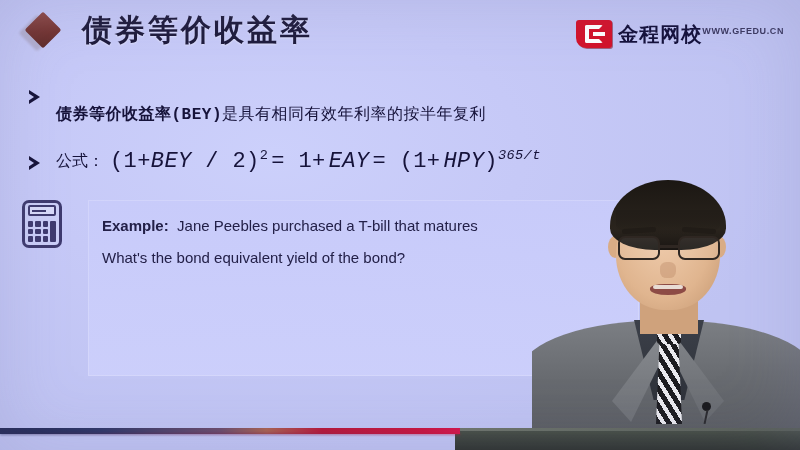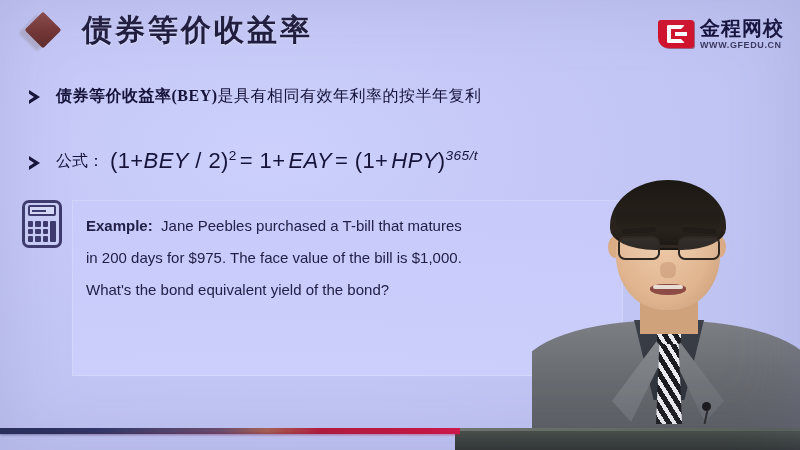--- a/index.html
+++ b/index.html
@@ -44,21 +44,21 @@
     box-shadow:1px 1px 0 rgba(120,0,14,.5);
   }
   #logo-mark .g-cut{
     position:absolute;left:9px;top:5px;width:18px;height:18px;
     border:4px solid #ffffff;border-left-color:#ffffff;border-radius:2px;
     box-sizing:border-box;border-right-color:transparent;
   }
   #logo-mark .g-bar{
     position:absolute;left:17px;top:12px;width:12px;height:4px;background:#fff;
   }
-  #logo-text{display:flex;flex-direction:column;line-height:1;}
+  #logo-text{display:flex;line-height:1;}
   #logo-cn{
     font-family:"DejaVu Sans","Liberation Sans",sans-serif;
     font-size:20px;font-weight:700;color:#13103a;letter-spacing:1px;
   }
   #logo-url{
     font-family:"Liberation Sans",sans-serif;
     font-size:9px;font-weight:700;color:#3b3860;letter-spacing:.6px;margin-top:3px;
   }
   
   .bullet-row{position:absolute;display:flex;align-items:flex-start;}
@@ -70,34 +70,34 @@
     content:"";position:absolute;left:1px;top:0;
     border-top:7px solid transparent;border-bottom:7px solid transparent;
     border-left:11px solid #151238;
   }
   .arrow::after{
     content:"";position:absolute;left:0px;top:3px;
     border-top:4px solid transparent;border-bottom:4px solid transparent;
     border-left:6px solid #c5c8f7;
   }
   .cn-line{
-    font-family:Liberation Serif, serif;
-    font-size:16px;color:#16133a;letter-spacing:.5px;white-space:nowrap;
+    font-family:Liberation Mono, monospace;
+    font-size:16px;color:#16133a;letter-spacing:.5px;white-space:nowrap;margin-top:18px;
   }
   .cn-line b{font-weight:700;}
   #bullet1{left:28px;top:86px;}
   #bullet1-line2{position:absolute;left:56px;top:116px;}
   #bullet2{left:28px;top:148px;align-items:center;}
   #formula-label{
     font-family:"DejaVu Sans","Liberation Sans",sans-serif;
     font-size:16px;color:#16133a;margin-right:6px;white-space:nowrap;
   }
   
   .math{
-    font-family:Liberation Sans, sans-serif;
+    font-family:Liberation Mono, monospace;
     color:#16133a;white-space:nowrap;
   }
   .mi{font-style:italic;}
   .sup{font-size:.62em;vertical-align:super;font-style:italic;}
   .sup-n{font-size:.62em;vertical-align:super;font-style:normal;}
   #main-formula{font-size:22px;letter-spacing:.4px;}
   #main-formula .op{margin:0 3px;}
   
   #calc-icon{position:absolute;left:22px;top:200px;width:40px;height:48px;}
   #calc-icon .body{
@@ -116,21 +116,21 @@
   #calc-icon .keys{
     position:absolute;left:6px;top:21px;width:20px;height:21px;
     display:grid;grid-template-columns:repeat(3,1fr);grid-template-rows:repeat(3,1fr);gap:2px;
   }
   #calc-icon .keys span{background:#3e3a6e;border-radius:1px;display:block;}
   #calc-icon .bigkey{
     position:absolute;left:28px;top:21px;width:6px;height:21px;background:#3e3a6e;border-radius:1px;
   }
   
   #example-box{
-    position:absolute;left:72px;top:200px;width:551px;height:176px;
+    position:absolute;left:88px;top:200px;width:551px;height:176px;
     background:linear-gradient(180deg,rgba(200,203,250,.92) 0%,rgba(205,208,252,.86) 100%);
     box-shadow:inset 0 0 0 1px rgba(255,255,255,.18);
   }
   #example-box .txt{
     position:absolute;left:14px;top:10px;width:450px;
   }
   .ex-line{
     font-family:"Liberation Sans","DejaVu Sans",sans-serif;
     font-size:15px;color:#232048;line-height:32px;white-space:nowrap;
   }
@@ -295,21 +295,20 @@
       <span></span>
     </div>
     <div class="bigkey"></div>
   </div>
 
   <div id="example-box">
     <div class="txt">
 
       <div class="ex-line"><b>Example:</b>&nbsp;&nbsp;<span>Jane Peebles purchased a T-bill that matures</span></div>
 
-      <div class="ex-line">in 200 days for $975. The face value of the bill is $1,000.</div>
 
       <div class="ex-line">What's the bond equivalent yield of the bond?</div>
 
 
 
     </div>
   </div>
 
   <div id="presenter">
     <div id="p-shoulders"></div>

